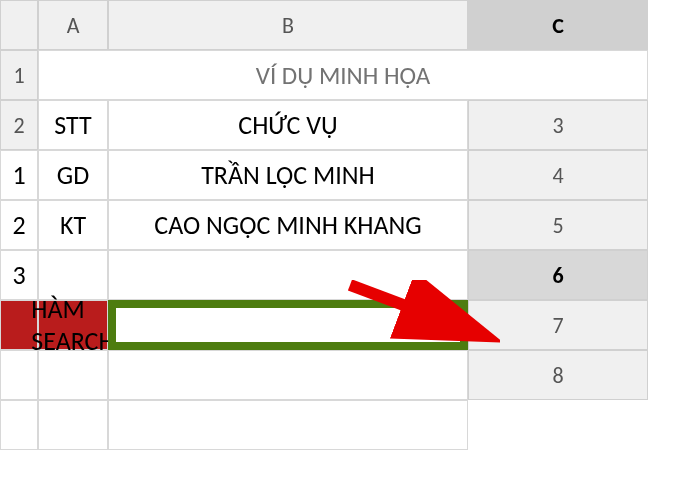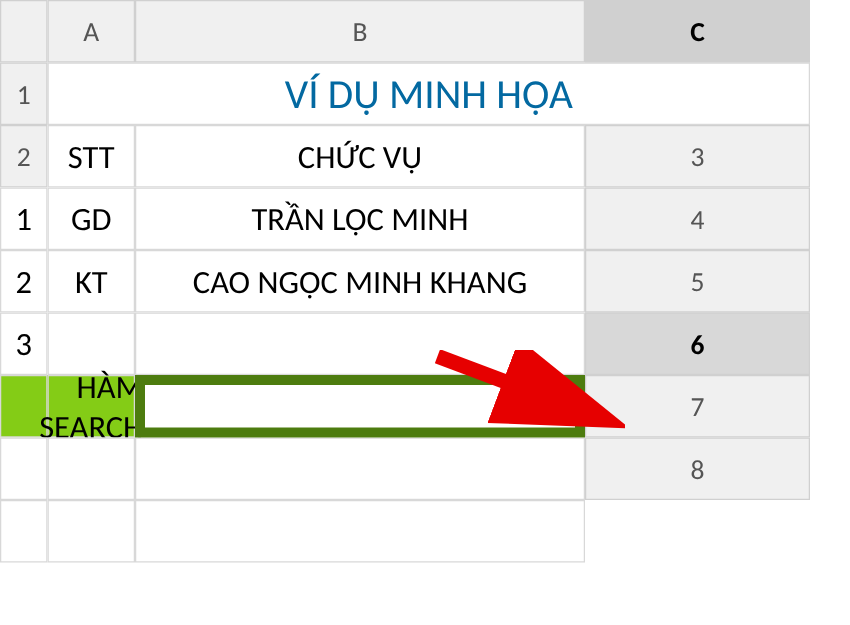--- a/index.html
+++ b/index.html
@@ -59,35 +59,34 @@
       justify-content: center;
       font-size: 26px;
       color: #000;
       padding: 0 8px;
       background: #fff;
     }
     .cell.right {
       justify-content: flex-end;
     }
     .cell.highlight {
-      background: #84cc16;
-      text-align: right;
+      background: #b91c1c;
     }
     .cell.selected {
       border: 8px solid #4d7c0f;
       z-index: 10;
     }
     .merged-title {
       grid-column: 2 / 5;
       border: 1px solid #d8d8d8;
       display: flex;
       align-items: center;
       justify-content: center;
-      font-size: 33px;
-      color: #0369a1;
+      font-size: 25px;
+      color: #737373;
     }
     .arrow-container {
       position: absolute;
       left: 340px;
       top: 280px;
       z-index: 20;
       pointer-events: none;
     }
   </style>
 </head>

